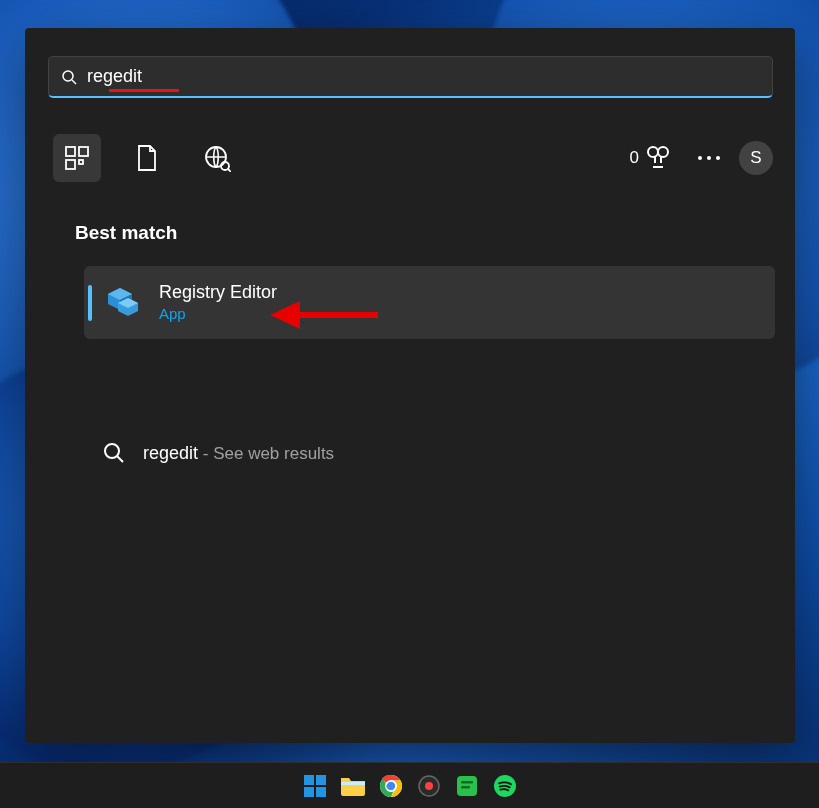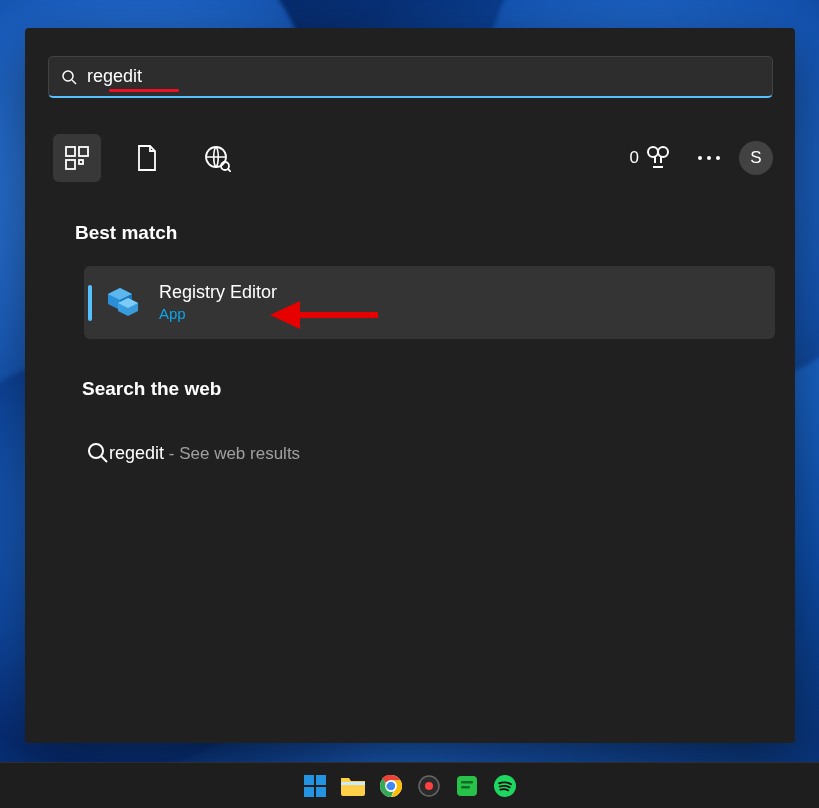--- a/index.html
+++ b/index.html
@@ -67,22 +67,22 @@
     }
     .left-bar { width:4px; height:36px; background:#57c1ff; border-radius:2px; margin-right:15px; }
     .app-icon { width:34px; height:34px; margin-right:18px; display:flex; align-items:center; justify-content:center; }
     .result-texts { display:flex; flex-direction:column; line-height:1.25; }
     .result-title { color:#fff; font-size:18px; }
     .result-sub { color:#0ea5e9; font-size:15px; margin-top:2px; }
     .arrow {
       position:absolute; left:245px; top:267px; pointer-events:none;
     }
     .web-row {
-      position:absolute; left:62px; top:400px; height:50px;
-      display:flex; align-items:center; cursor:pointer; color:#fff;text-align:right;
+      position:absolute; left:78px; top:400px; height:50px;
+      display:flex; align-items:center; gap:18px; cursor:pointer; color:#fff;text-align:right;
     }
     .web-text { font-size:18px; }
     .web-sub { color:#a0a0a0; font-size:17px; }
     .taskbar {
       position:absolute; left:0; bottom:0; width:100%; height:46px;
       background:#1e1e1e; display:flex; align-items:center; justify-content:center; gap:10px;
       z-index:6; border-top:1px solid #2e2e2e;
     }
     .tb-icon { width:28px; height:28px; display:flex; align-items:center; justify-content:center; cursor:pointer; border-radius:4px; }
   </style>
@@ -167,21 +167,20 @@
       <span class="result-title">Registry Editor</span>
       <span class="result-sub">App</span>
     </div>
   </div>
 
   <svg class="arrow" width="110" height="40" viewBox="0 0 110 40">
     <line x1="108" y1="20" x2="24" y2="20" stroke="#e60000" stroke-width="6"></line>
     <polygon points="0,20 30,6 30,34" fill="#e60000"></polygon>
   </svg>
 
-  <div class="section-header search-web-label">Search the web</div>
 
   <div class="web-row">
     <svg width="22" height="22" viewBox="0 0 22 22" fill="none">
       <circle cx="9" cy="9" r="7" stroke="#fff" stroke-width="2"></circle>
       <line x1="14.5" y1="14.5" x2="20" y2="20" stroke="#fff" stroke-width="2"></line>
     </svg>
     <div>
       <span class="web-text">regedit</span><span class="web-sub"> - See web results</span>
     </div>
   </div>

